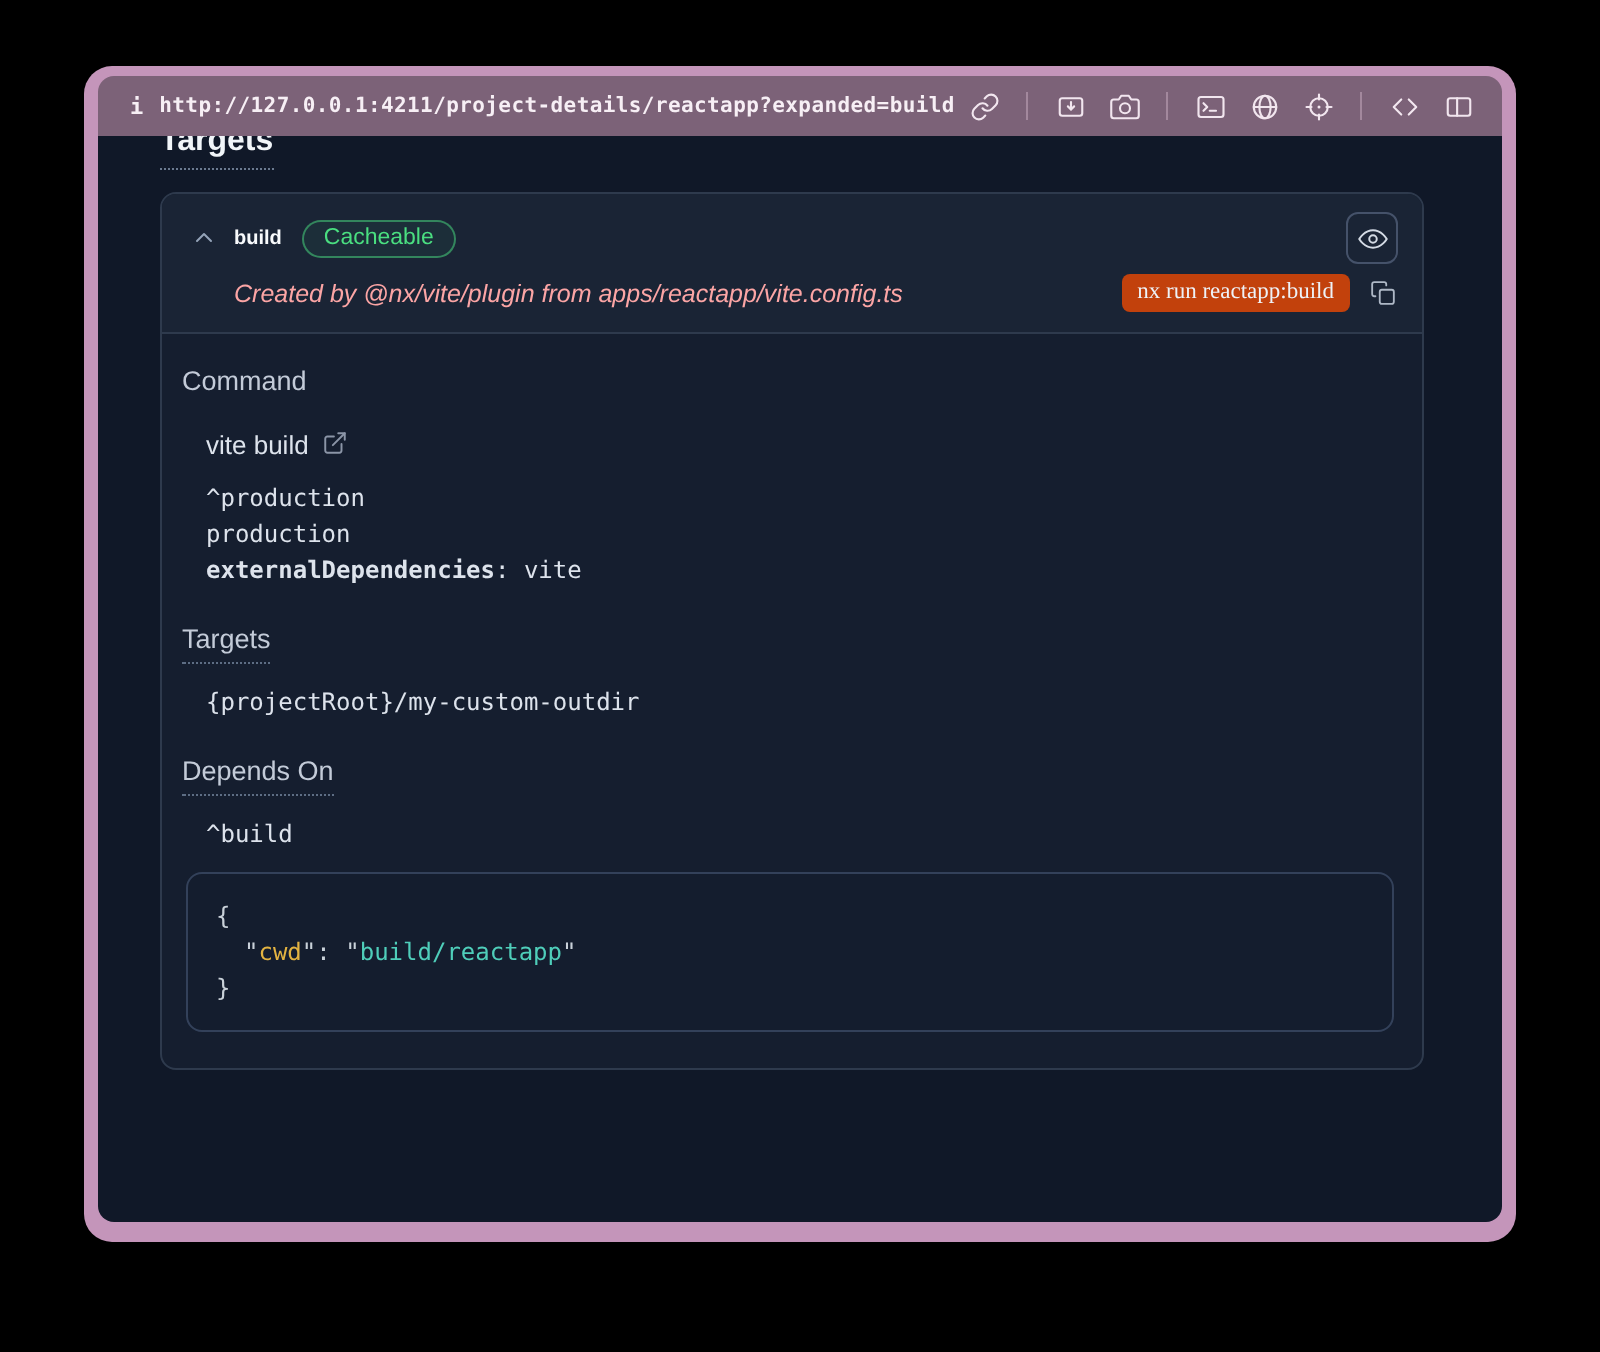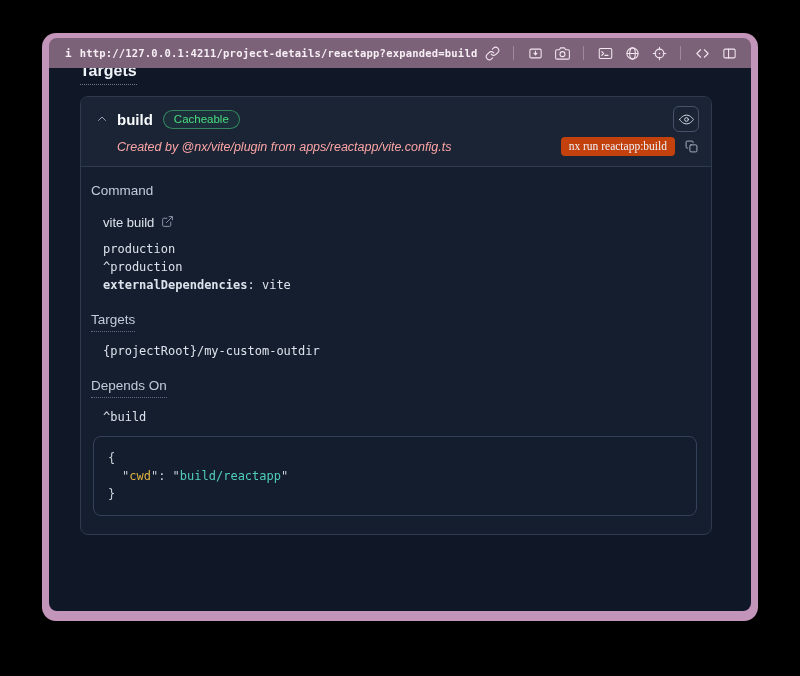--- a/index.html
+++ b/index.html
@@ -34,21 +34,21 @@
   
   .content { flex:1; background:#101828; overflow:hidden; padding:0 39px 0 31px; }
   .scroll { margin-top:-6px; }
   .page-title { display:inline-block; color:#f1f5f9; font-size:16px; font-weight:700; padding-bottom:4px; border-bottom:1px dotted #6b7a90; }
   
   .card { margin-top:11px; border:1px solid #2e3a4d; border-radius:8px; background:#151e2f; overflow:hidden; }
   .card-header { background:#1a2435; padding:9px 12px 10px 12px; border-bottom:1px solid #2e3a4d; }
   .hdr-row1 { display:flex; align-items:center; }
   .chev { width:18px; height:18px; display:flex; align-items:center; justify-content:center; cursor:pointer; }
   .chev svg { width:12px; height:12px; stroke:#94a3b8; stroke-width:2; fill:none; stroke-linecap:round; stroke-linejoin:round; }
-  .target-name { color:#f8fafc; font-size:15px; font-weight:700; margin-left:6px; }
+  .target-name { color:#f8fafc; font-size:10px; font-weight:700; margin-left:6px; }
   .badge {
     margin-left:10px; font-size:11.5px; color:#4ade80;
     border:1px solid rgba(74,222,128,.5); background:rgba(74,222,128,.06);
     border-radius:10px; padding:2px 10px 3px;
   }
   .eye-btn {
     margin-left:auto; width:26px; height:26px; border:1px solid #45526a; border-radius:6px;
     display:flex; align-items:center; justify-content:center; cursor:pointer; background:transparent;
   }
   .eye-btn svg { width:15px; height:15px; stroke:#d3dae4; stroke-width:1.6; fill:none; stroke-linecap:round; stroke-linejoin:round; }
@@ -189,22 +189,22 @@
             <div class="cmd-row">
               <span>vite build</span>
               <svg viewBox="0 0 24 24">
                   <path d="M18 13v6a2 2 0 0 1-2 2H5a2 2 0 0 1-2-2V8a2 2 0 0 1 2-2h6"></path>
                   <polyline points="15 3 21 3 21 9"></polyline>
                   <line x1="10" y1="14" x2="21" y2="3"></line>
                 </svg>
             </div>
 
             <div class="mono-list">
+              <div>^production</div>
               <div>production</div>
-              <div>^production</div>
               <div><span class="b">externalDependencies</span><span>: vite</span></div>
             </div>
 
             <div class="sec-label">
               <span class="lbl">Targets</span>
             </div>
             <div class="mono-list">
               <div>{projectRoot}/my-custom-outdir</div>
             </div>
 

